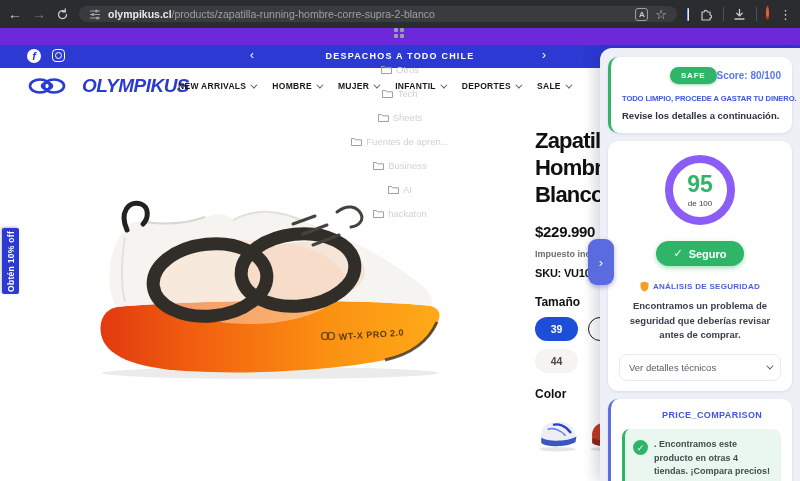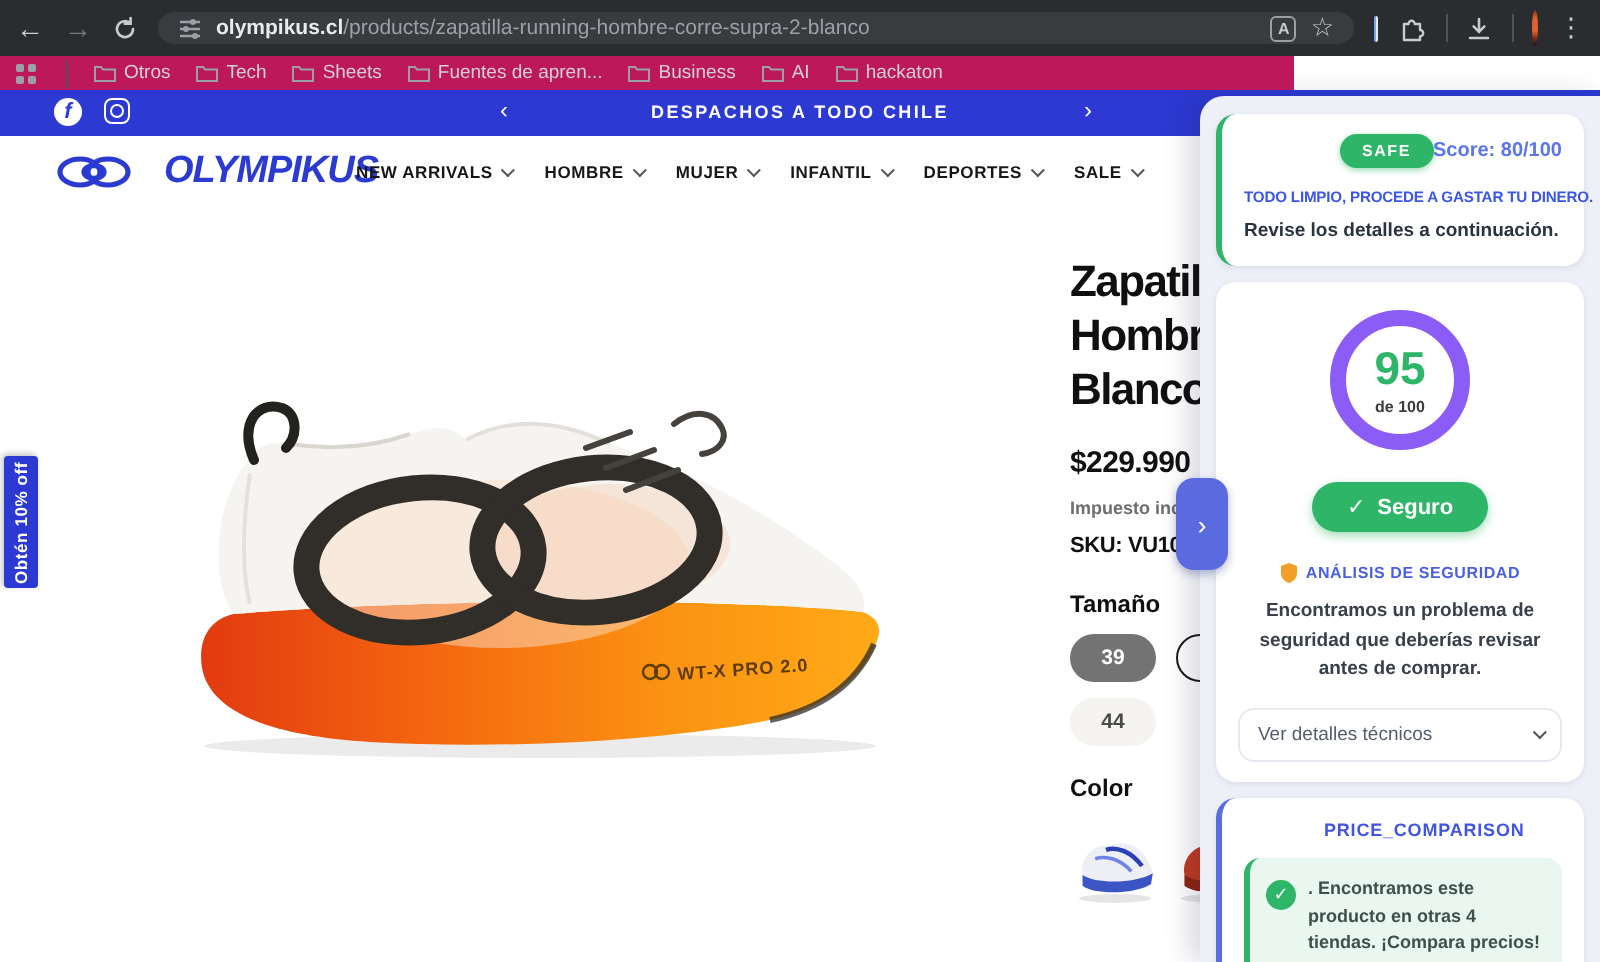--- a/index.html
+++ b/index.html
@@ -20,22 +20,22 @@
   .pill-spacer { flex:1; }
   .tbicon { display:inline-flex; align-items:center; justify-content:center; }
   .star { color:#c9cacd; font-size:13px; }
   .extdoc { width:11px; height:13px; border-radius:2px;
             background:linear-gradient(90deg,#7aa5f5 0 55%,#e8eaed 55% 100%); }
   .vsep { width:1px; height:14px; background:#515255; }
   .avatar { width:18px; height:18px; border-radius:50%;
             background:radial-gradient(circle at 45% 40%, #e2622e 30%, #8a2f18 62%, #2b100a 95%); }
   .dots { color:#c9cacd; font-size:13px; }
 
-  .bookmarks { position:absolute; left:0; top:28px; width:647px; height:17px; background:#be185d;
-               display:flex; align-items:center; padding:0 8px; gap:13px; z-index:30; }
+  .bookmarks { position:absolute; left:0; top:28px; width:800px; height:17px; background:#6d28d9;
+               display:flex; align-items:center; padding:0 8px; gap:13px; z-index:30;flex-direction:column; }
   .bm { display:flex; align-items:center; gap:4px; color:#cfd1d4; font-size:9.5px; white-space:nowrap; }
   .gridicon { display:grid; grid-template-columns:4px 4px; grid-gap:2px; margin-right:2px;}
   .gridicon i { width:4px; height:4px; background:#9aa0a6; border-radius:1px; display:block;}
 
   
   .announce { position:absolute; left:0; top:45px; width:800px; height:23px; background:#2c39d2; z-index:1; }
   .announce .txt { position:absolute; left:0; right:0; top:6px; text-align:center; color:#fff;
                    font-size:9px; font-weight:bold; letter-spacing:1.2px; }
   .announce .chv { position:absolute; top:3px; color:#fff; font-size:12px; }
   .chv-l { left:250px; } .chv-r { left:542px; }
@@ -65,21 +65,21 @@
 
   .pinfo { position:absolute; left:535px; top:127px; width:262px; z-index:1; color:#101010; }
   .ptitle { font-size:22px; font-weight:800; line-height:27px; letter-spacing:-0.8px; white-space:nowrap; }
   .pprice { margin-top:15px; font-size:15px; font-weight:800; letter-spacing:-0.3px; }
   .ptax { margin-top:9px; font-size:9px; font-weight:bold; color:#6d6d6d; white-space:nowrap; }
   .psku { margin-top:8px; font-size:11px; font-weight:800; letter-spacing:-0.2px; white-space:nowrap; }
   .plabel { margin-top:16px; font-size:12px; font-weight:800; }
   .sizerow { margin-top:8px; display:flex; gap:10px; }
   .size { width:43px; height:24px; border-radius:13px; display:flex; align-items:center;
           justify-content:center; font-size:10.5px; font-weight:bold; }
-  .size.sel { background:#737373; color:#fff; }
+  .size.sel { background:#1d4ed8; color:#fff; }
   .size.out { background:#fff; border:1.2px solid #1a1a1a; color:#1a1a1a; }
   .size.lite { background:#f5f4f1; color:#4a4a4a; margin-top:8px; }
   .thumbs { margin-top:12px; display:flex; gap:6px; align-items:flex-end; }
 
   
   .panel { position:absolute; left:600px; top:48px; width:200px; height:433px; z-index:10;
            box-shadow:-5px 0 14px rgba(30,35,80,.18); border-top-left-radius:12px; overflow:hidden;
            background:#edf0f7; }
   .panel-h { height:27px; background:#6b79dd; display:flex; align-items:center; gap:8px; padding:0 12px; }
   .panel-h .t { color:#fff; font-size:11px; font-weight:bold; letter-spacing:0.2px; }
@@ -90,21 +90,21 @@
   .safe-pill { background:#2eb567; color:#fff; font-size:8px; font-weight:bold; letter-spacing:0.8px;
                border-radius:999px; padding:4px 11px; box-shadow:0 1px 3px rgba(46,181,103,.5); }
   .score { color:#5b76e8; font-size:10px; font-weight:bold; }
   .headline { margin-top:10px; color:#3b55e6; font-size:7.6px; font-weight:bold; letter-spacing:-0.1px;
               white-space:nowrap; }
   .subline { margin-top:7px; color:#2b3240; font-size:9.5px; font-weight:bold; }
   .card2 { padding:14px 11px 10px; display:flex; flex-direction:column; align-items:center; }
   .ring { width:70px; height:70px; border:8px solid #8b5cf6; border-radius:50%;
           display:flex; flex-direction:column; align-items:center; justify-content:center; }
   .ring .v { color:#2eb567; font-size:23px; font-weight:800; line-height:1; }
-  .ring .s { color:#3c3c3c; font-size:8px; font-weight:bold; margin-top:3px; }
+  .ring .s { color:#3c3c3c; font-size:8px; font-weight:normal; margin-top:3px; }
   .securebtn { margin-top:16px; background:#2eb567; color:#fff; border:none; border-radius:14px;
                padding:6px 17px; font-size:11px; font-weight:bold; display:flex; gap:6px; align-items:center;
                box-shadow:0 2px 5px rgba(46,181,103,.45); font-family:inherit; }
   .antitle { margin-top:15px; display:flex; align-items:center; gap:4px; color:#4a5fe0;
              font-size:8px; font-weight:bold; letter-spacing:0.3px; }
   .antext { margin-top:7px; color:#39404b; font-size:9.5px; font-weight:bold; text-align:center;
             line-height:1.55; padding:0 2px; }
   .details { margin-top:11px; width:100%; border:1px solid #e6e9f2; border-radius:8px;
              padding:7px 9px; display:flex; align-items:center; justify-content:space-between;
              color:#555d6b; font-size:9.5px; }

